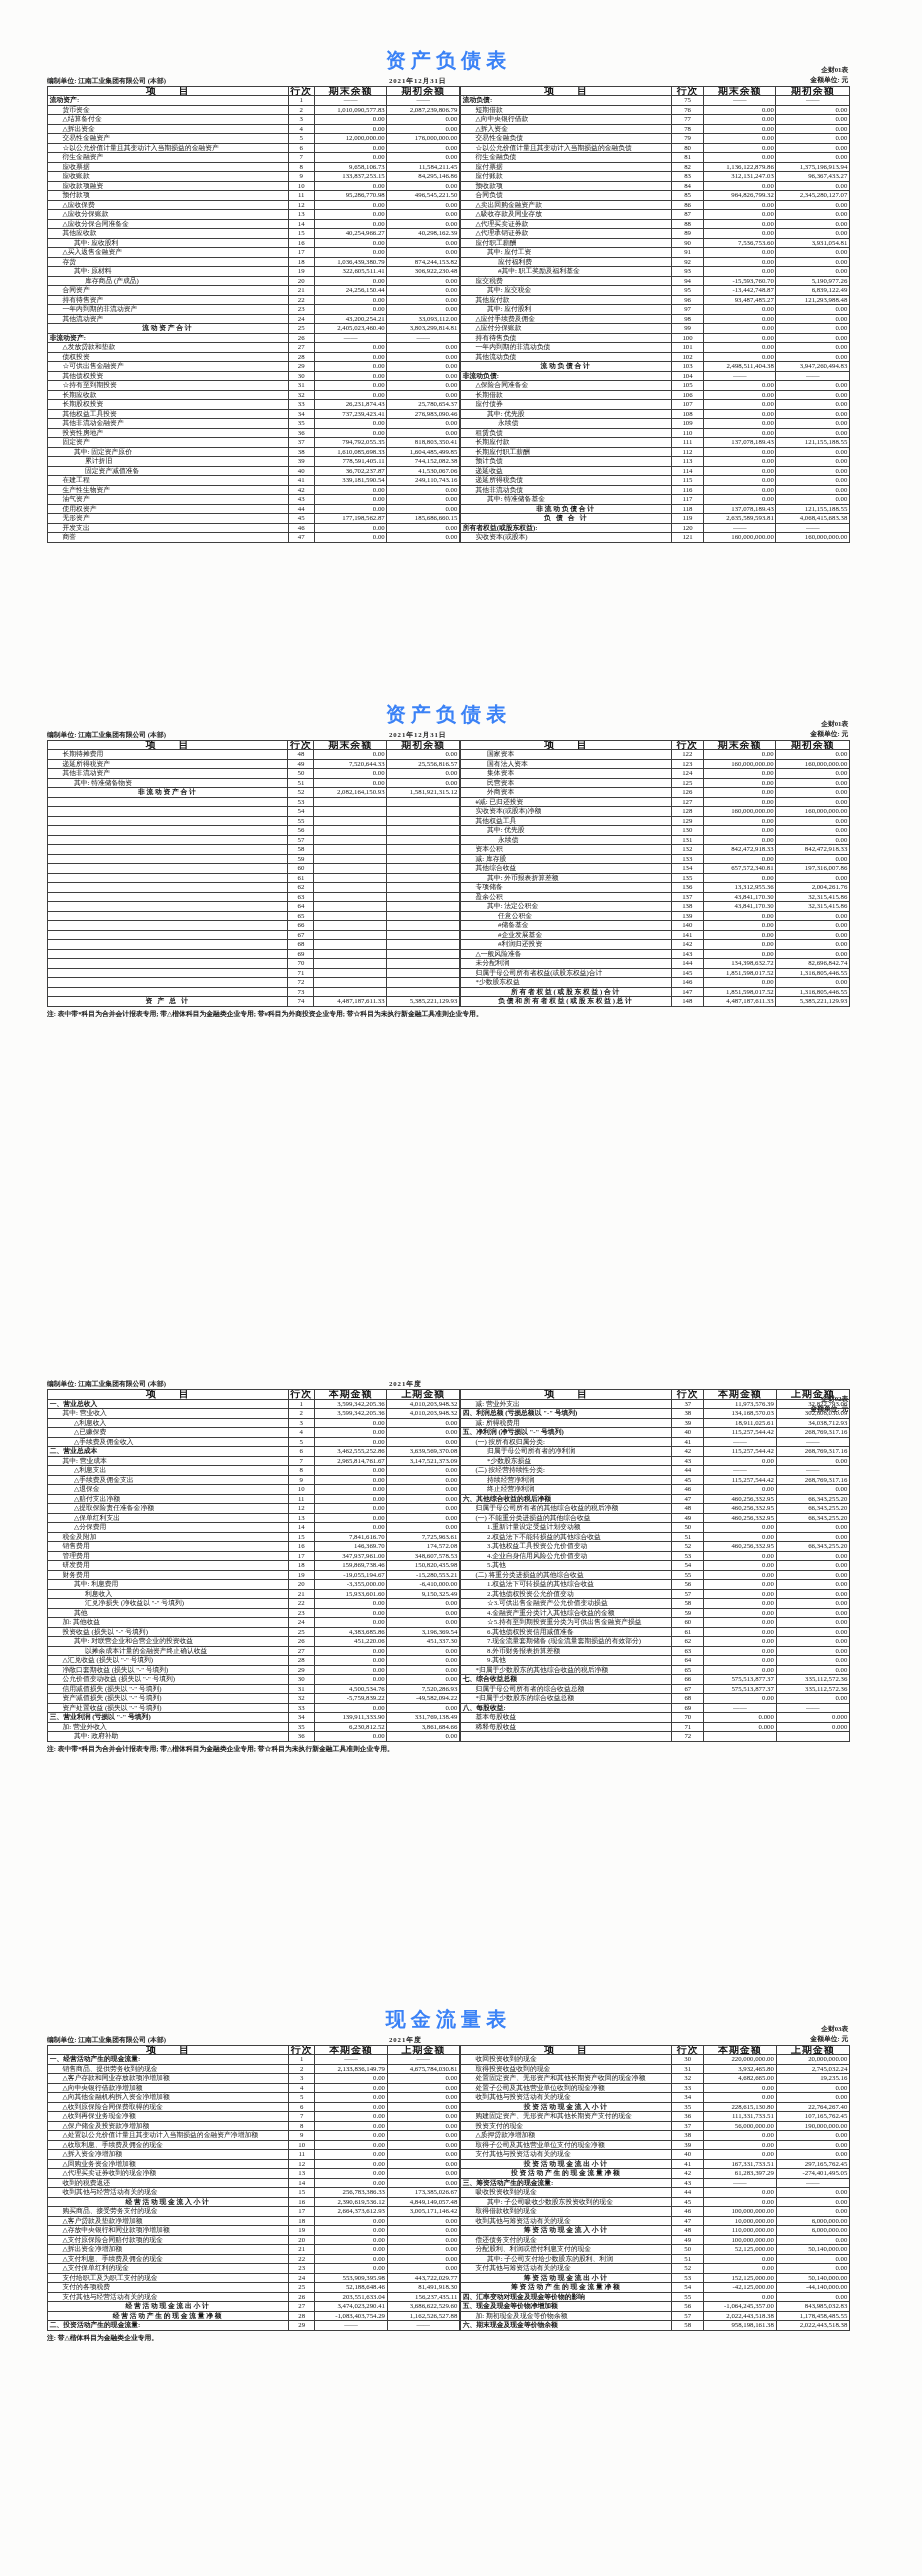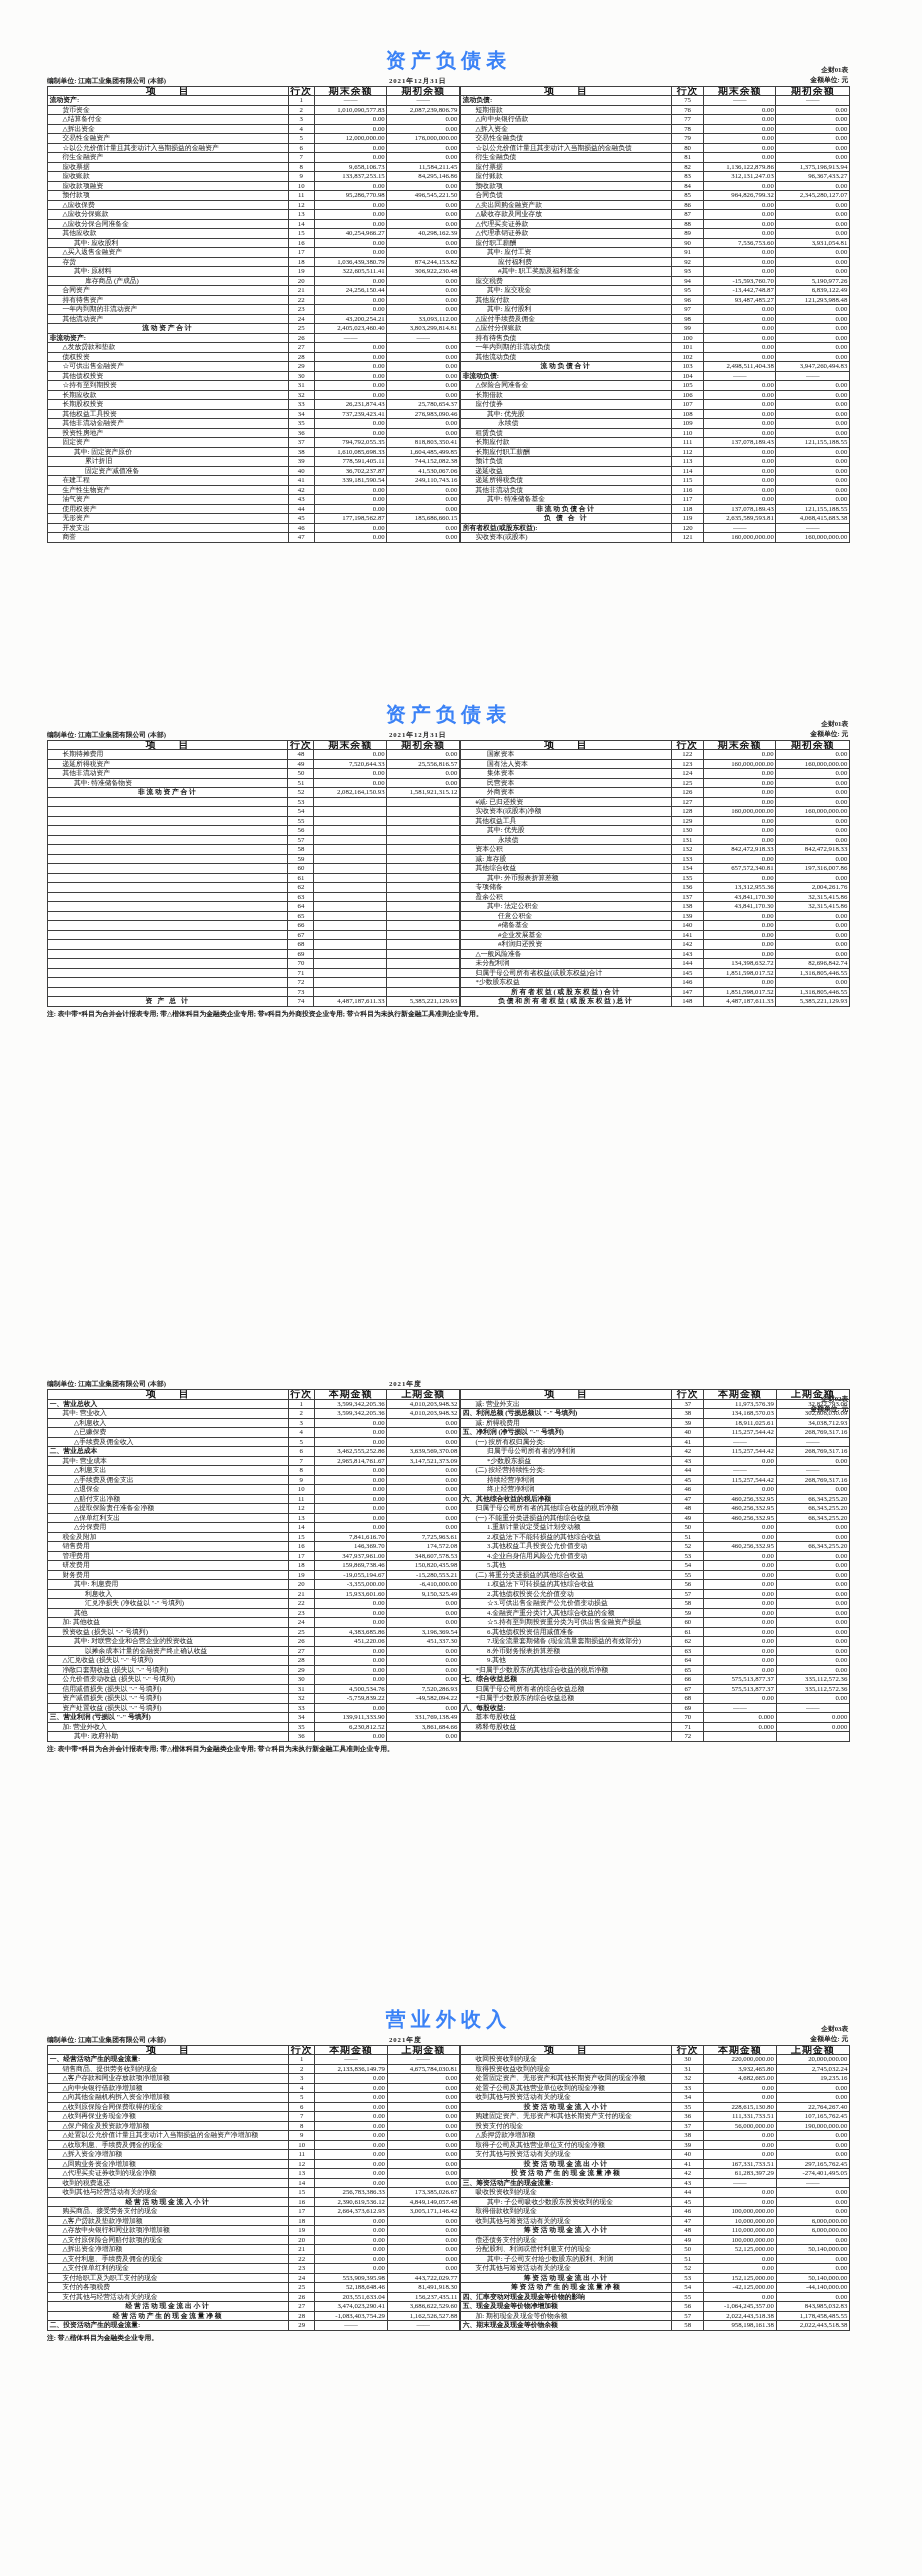--- a/index.html
+++ b/index.html
@@ -1507,21 +1507,21 @@
             <td class="amt"></td>
             <td class="amt"></td>
           </tr>
         </tbody>
       </table>
     </div>
   <div class="note">注: 表中带*科目为合并会计报表专用; 带△楷体科目为金融类企业专用; 带☆科目为未执行新金融工具准则企业专用。</div>
 </section>
 
 <section class="doc" id="doc4">
-  <h1 class="doc-title">营业外收入</h1>
+  <h1 class="doc-title">现金流量表</h1>
   <div class="corner">
     <div>企财03表</div>
     <div>金额单位: 元</div>
   </div>
   <div class="meta">
     <span class="org">编制单位: 江南工业集团有限公司 (本部)</span>
     <span class="date">2021年度</span>
   </div>
   <div class="grid">
       <table class="fin">

